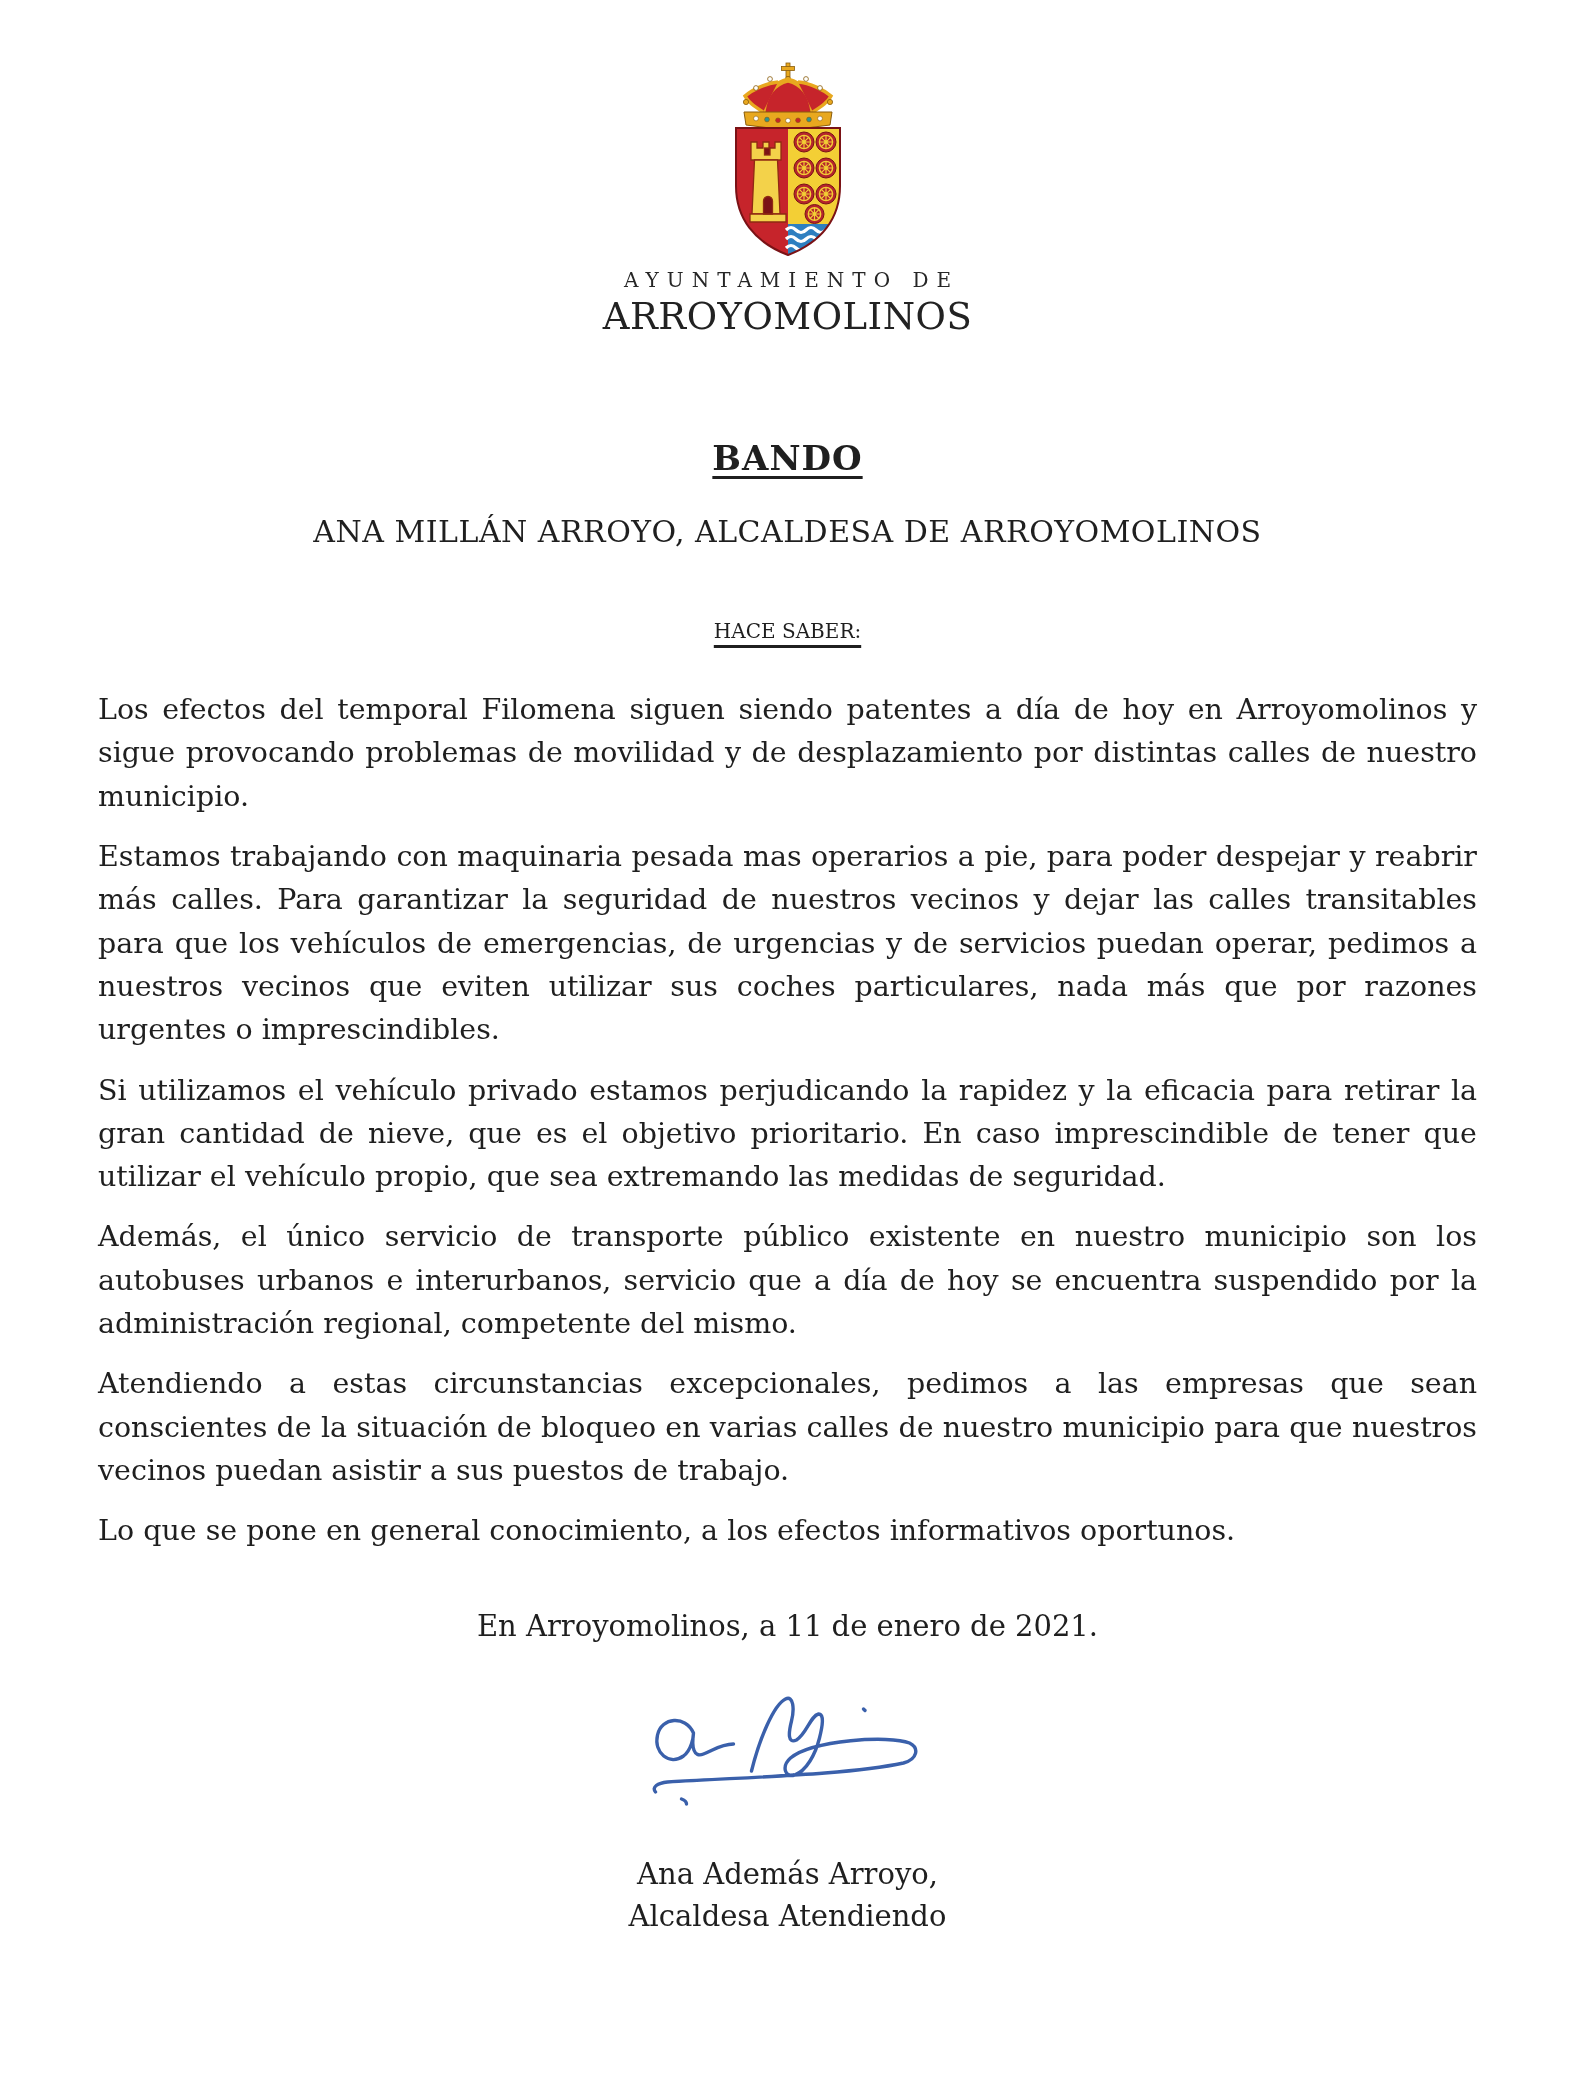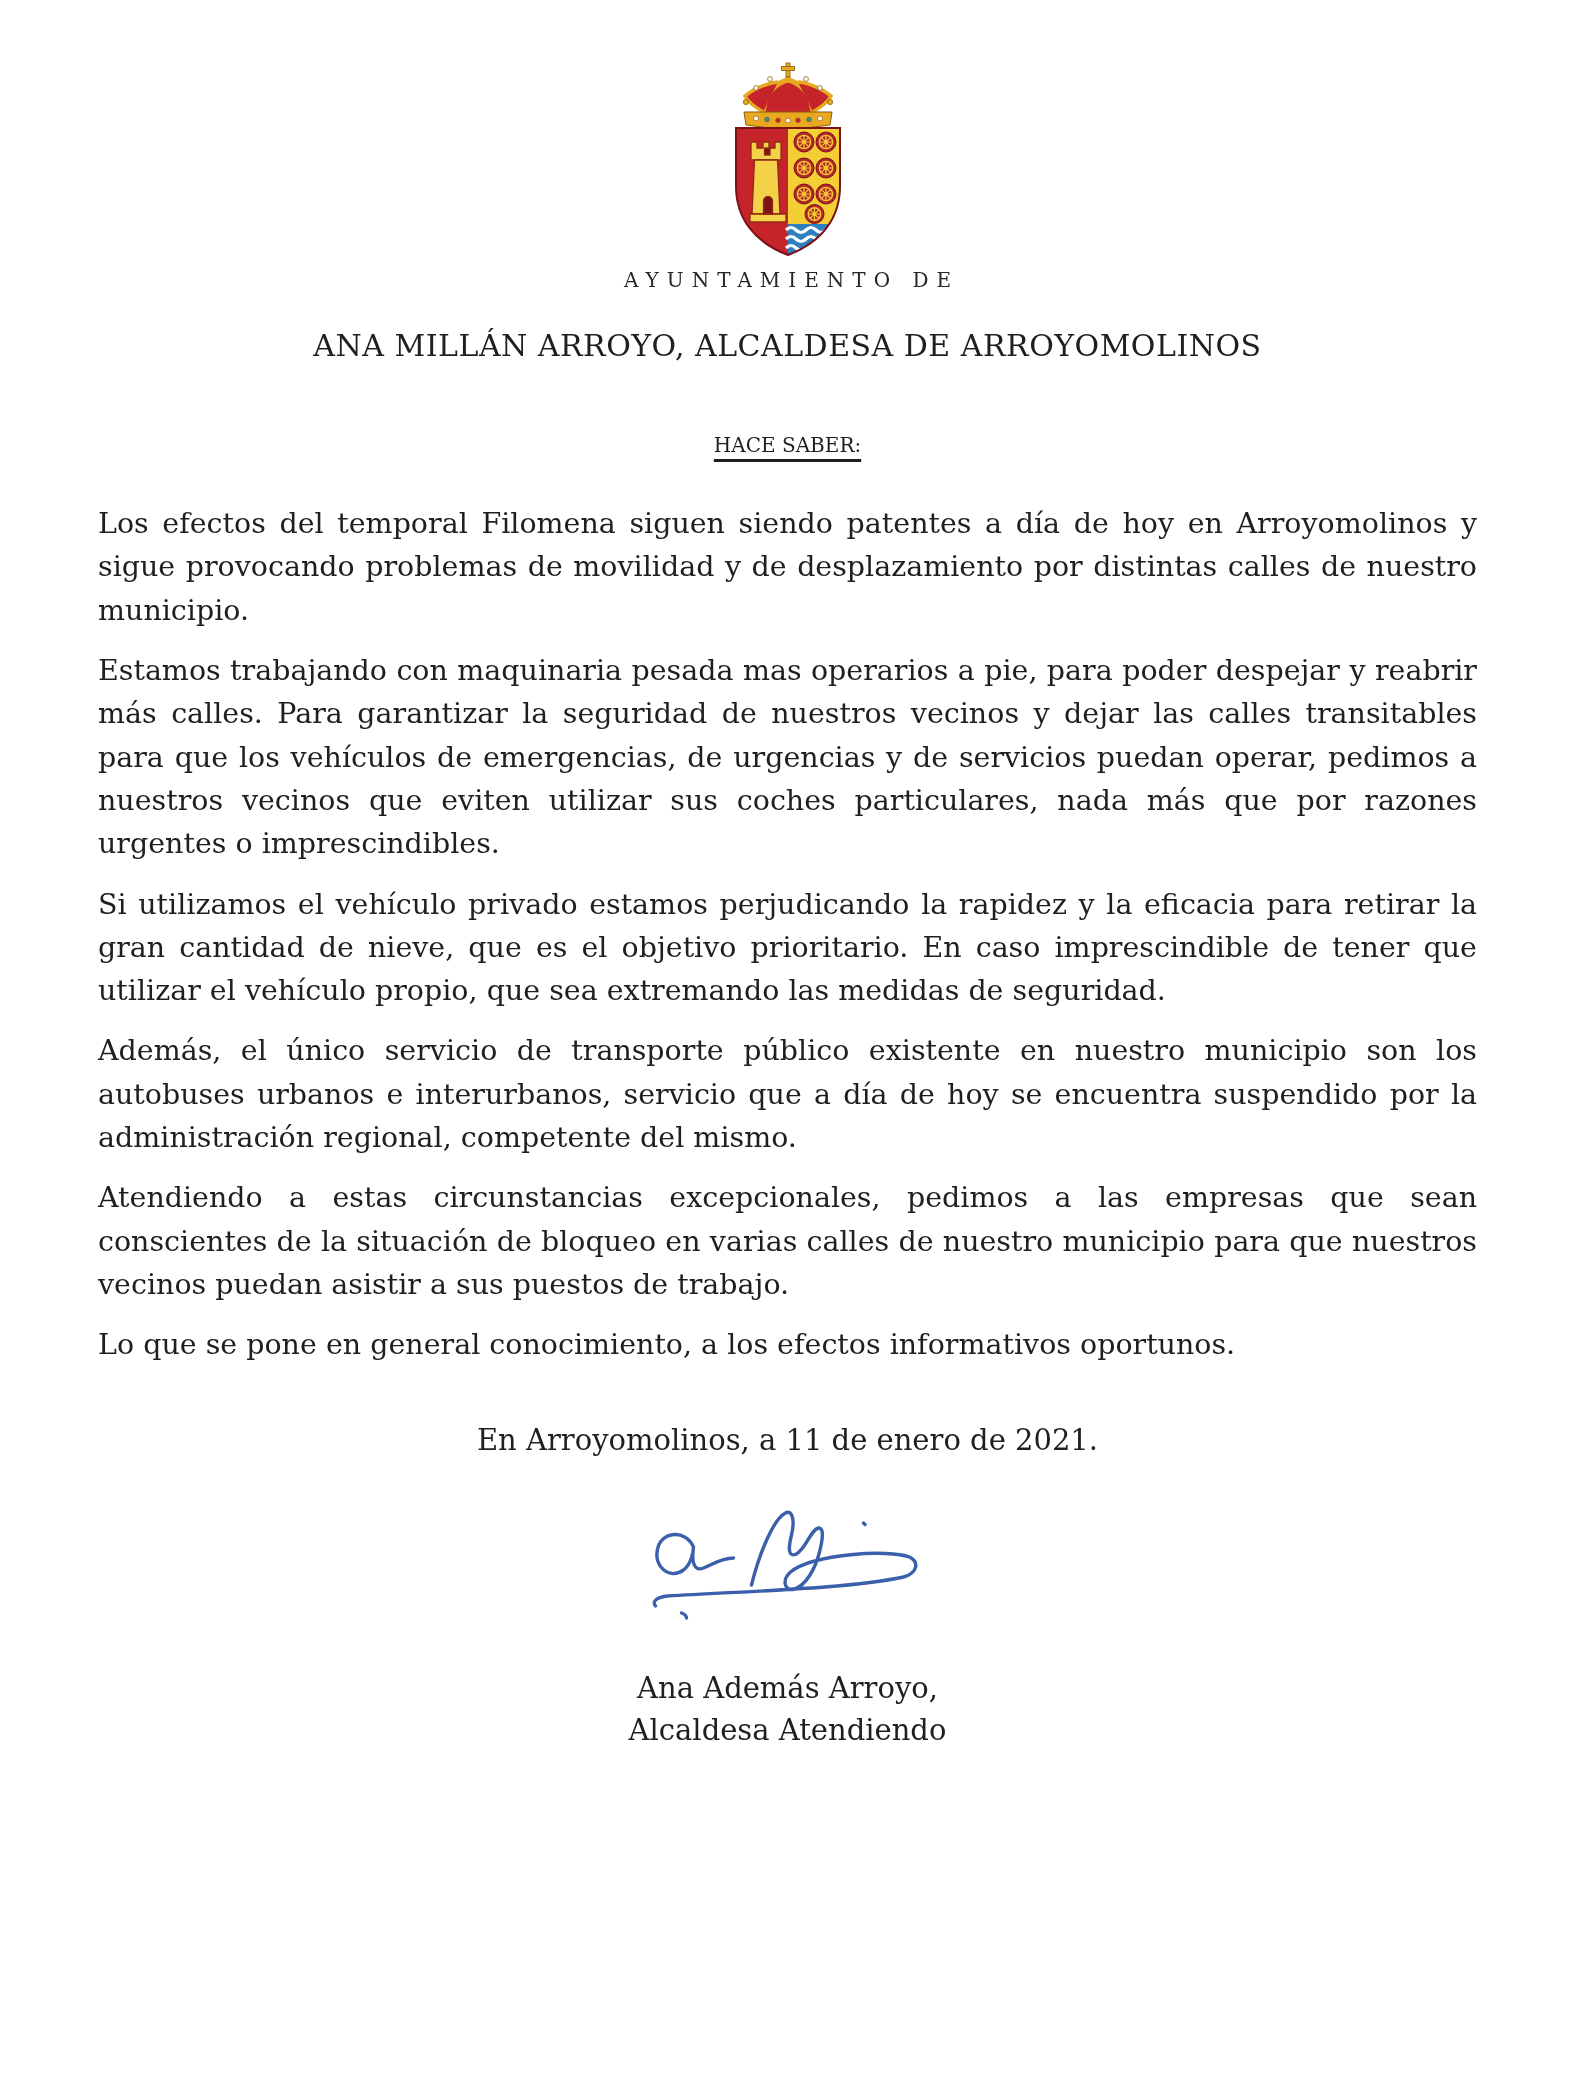--- a/index.html
+++ b/index.html
@@ -121,23 +121,25 @@
               <circle r="9.5" fill="#b5252c" stroke="#7a1216" stroke-width="1"></circle>
               <circle r="6.2" fill="none" stroke="#f3cf35" stroke-width="1.4"></circle>
               <path d="M0 -6.2 V6.2 M-6.2 0 H6.2 M-4.4 -4.4 L4.4 4.4 M-4.4 4.4 L4.4 -4.4" stroke="#f3cf35" stroke-width="1.2"></path>
               <circle r="1.8" fill="#f3cf35"></circle>
             </g>
         </g>
         <path d="M10 70 H114 V128 C114 160 96 184 62 197 C28 184 10 160 10 128 Z" fill="none" stroke="#7a1216" stroke-width="2"></path>
       </g>
     </svg>
     <div class="org1">AYUNTAMIENTO DE</div>
+    <div class="org2">ARROYOMOLINOS</div>
   </div>
 
   <div class="doc">
+    <h1 class="title"><span>BANDO</span></h1>
     <p class="subtitle">ANA MILLÁN ARROYO, ALCALDESA DE ARROYOMOLINOS</p>
     <h2 class="saber"><span>HACE SABER:</span></h2>
 
     <p class="para first">Los efectos del temporal Filomena siguen siendo patentes a día de hoy en Arroyomolinos y sigue provocando problemas de movilidad y de desplazamiento por distintas calles de nuestro municipio.</p>
     <p class="para">Estamos trabajando con maquinaria pesada mas operarios a pie, para poder despejar y reabrir más calles. Para garantizar la seguridad de nuestros vecinos y dejar las calles transitables para que los vehículos de emergencias, de urgencias y de servicios puedan operar, pedimos a nuestros vecinos que eviten utilizar sus coches particulares, nada más que por razones urgentes o imprescindibles.</p>
     <p class="para">Si utilizamos el vehículo privado estamos perjudicando la rapidez y la eficacia para retirar la gran cantidad de nieve, que es el objetivo prioritario. En caso imprescindible de tener que utilizar el vehículo propio, que sea extremando las medidas de seguridad.</p>
     <p class="para">Además, el único servicio de transporte público existente en nuestro municipio son los autobuses urbanos e interurbanos, servicio que a día de hoy se encuentra suspendido por la administración regional, competente del mismo.</p>
     <p class="para">Atendiendo a estas circunstancias excepcionales, pedimos a las empresas que sean conscientes de la situación de bloqueo en varias calles de nuestro municipio para que nuestros vecinos puedan asistir a sus puestos de trabajo.</p>
     <p class="para">Lo que se pone en general conocimiento, a los efectos informativos oportunos.</p>
 

